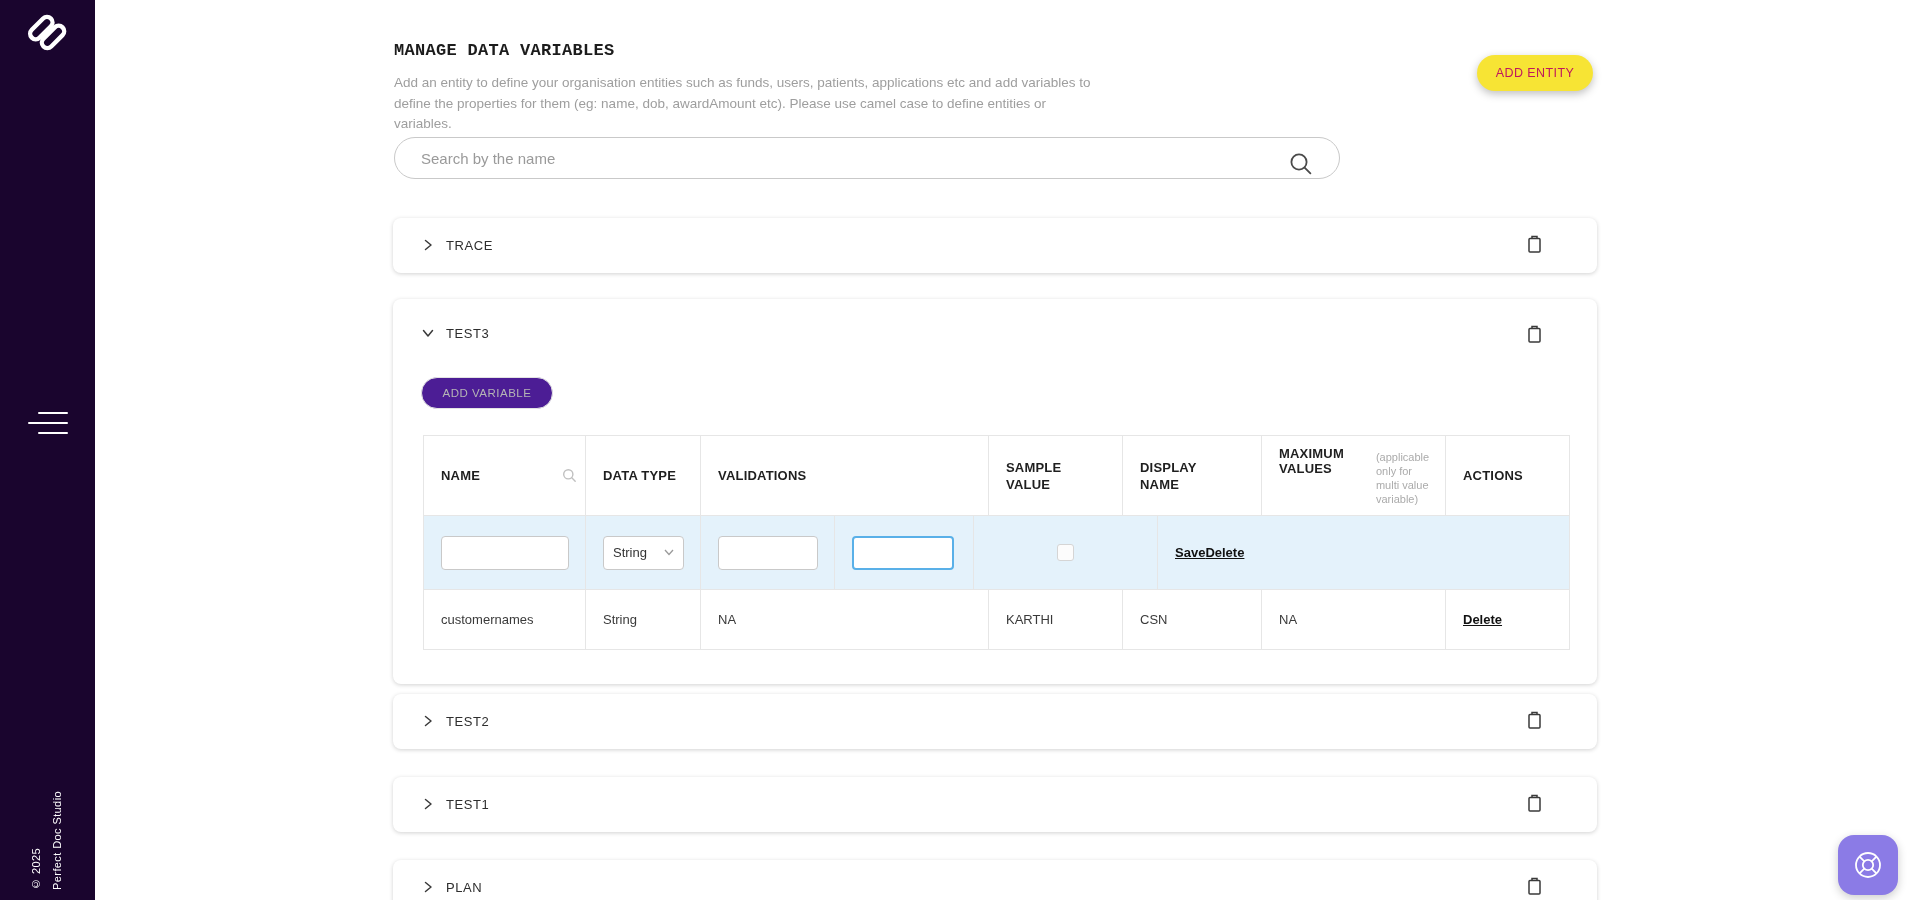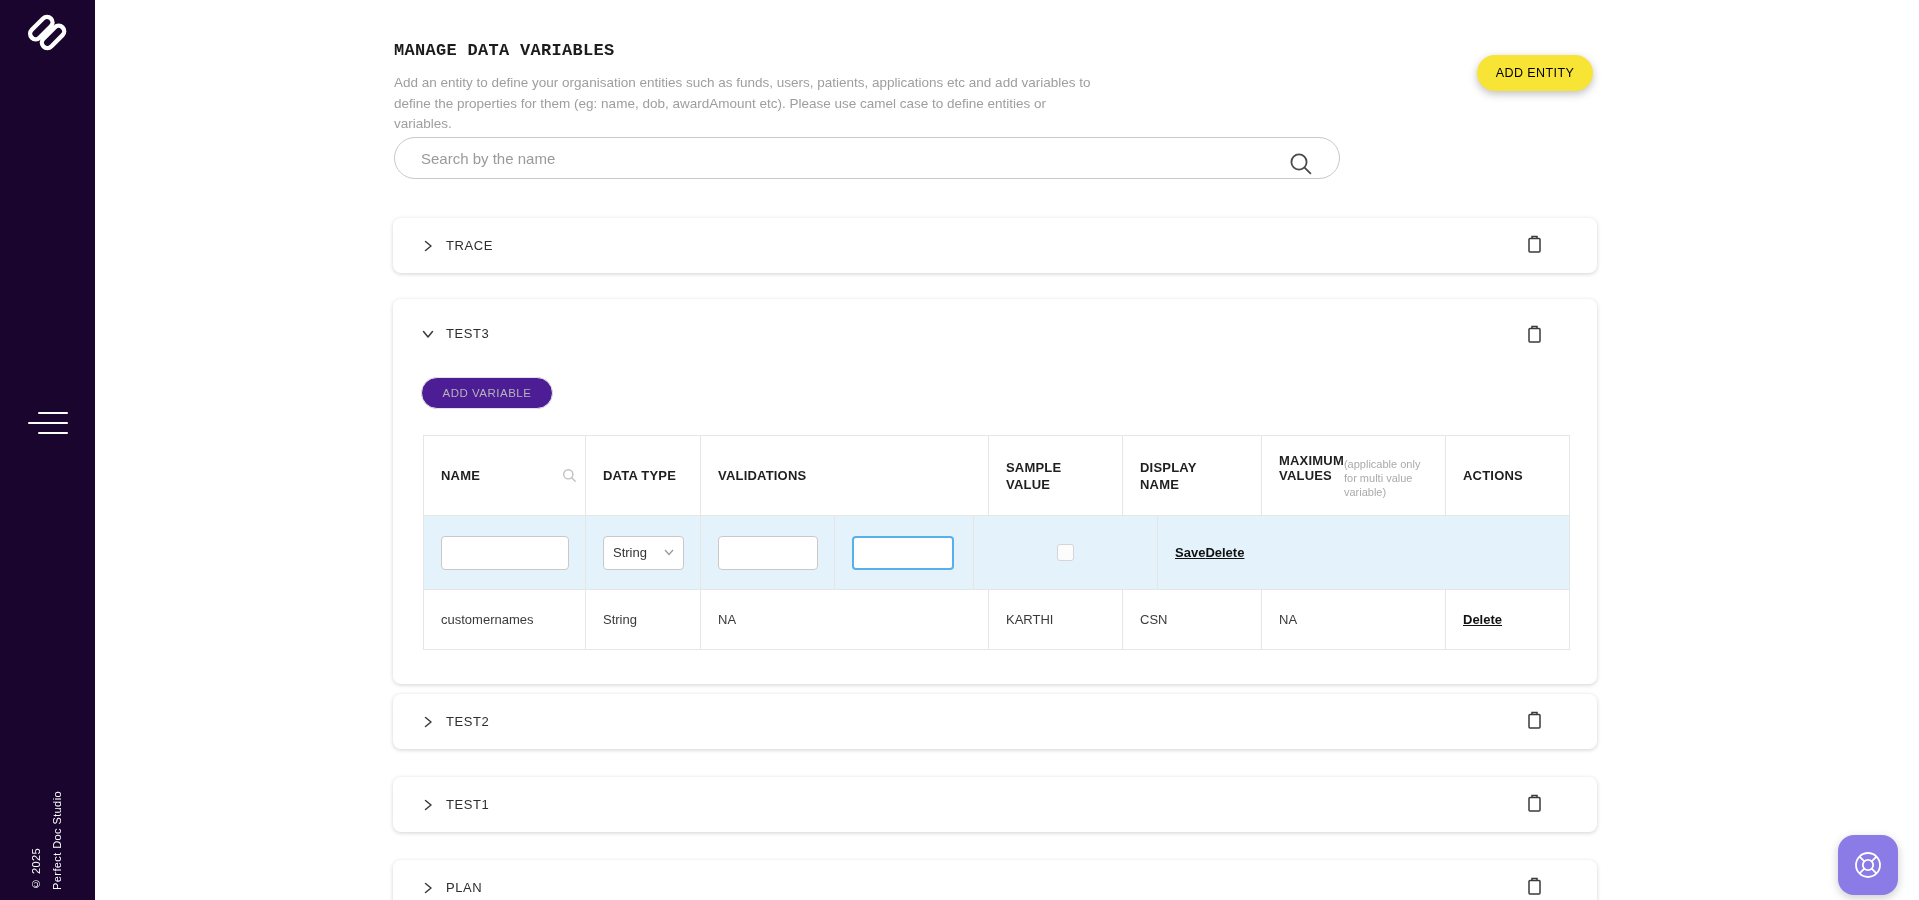--- a/index.html
+++ b/index.html
@@ -32,21 +32,21 @@
     position:absolute; left:394px; top:41px;
     font-size:17px; font-weight:bold; letter-spacing:0.3px; color:#1c1c1c;font-family:Liberation Mono, monospace;
   }
   .subtitle {
     position:absolute; left:394px; top:73px; width:700px;
     font-size:13.5px; line-height:20.5px; color:#9e9e9e;
   }
   .add-entity-btn {
     position:absolute; left:1477px; top:55px; width:116px; height:36px;
     background:#f7e434; border:none; border-radius:18px;
-    font-family:inherit; font-size:12.5px; letter-spacing:0.4px; color:#000000;
+    font-family:inherit; font-size:12.5px; letter-spacing:0.4px; color:#be185d;
     box-shadow:0 3px 8px rgba(0,0,0,0.25);
     cursor:pointer;
   }
 
   
   .search-bar {
     position:absolute; left:394px; top:137px; width:946px; height:42px;
   }
   .search-bar input {
     width:100%; height:100%; border:1px solid #c9c9c9; border-radius:27px;
@@ -61,21 +61,21 @@
     background:#fff; border-radius:8px;
     box-shadow:0 1px 4px rgba(0,0,0,0.18);
   }
   .card.collapsed { height:55px; display:flex; align-items:center; padding-left:28px; }
   .card-trace { top:218px; }
   .card-test3 { top:299px; height:385px; }
   .card-test2 { top:694px; }
   .card-test1 { top:777px; }
   .card-plan  { top:860px; }
 
-  .acc-toggle { display:flex; align-items:flex-end; cursor:pointer; }
+  .acc-toggle { display:flex; align-items:flex-start; cursor:pointer; }
   .acc-toggle .chev { width:14px; height:14px; margin-right:11px; flex:0 0 auto; }
   .acc-label { font-size:13px; font-weight:500; letter-spacing:0.6px; color:#2e2e2e; }
 
   .trash-btn {
     position:absolute; right:52px; width:22px; height:22px;
     background:none; border:none; cursor:pointer; padding:0;
   }
   .card.collapsed .trash-btn { top:16px; }
   .card-test3 .trash-btn { top:25px; }
   .card-test3 .acc-toggle { position:absolute; left:28px; top:27px; }
@@ -103,21 +103,21 @@
   .c-name   { width:162px; }
   .c-type   { width:115px; }
   .c-valid  { width:288px; }
   .c-sample { width:134px; }
   .c-display{ width:139px; }
   .c-max    { width:184px; }
   .c-actions{ width:123px; }
 
   .head .t-cell { font-size:13px; font-weight:bold; color:#1f1f1f; letter-spacing:0.2px; }
   .hdr-narrow { max-width:72px; line-height:17px; }
-  .hdr-note { font-weight:normal; font-size:11px; color:#ababab; letter-spacing:0; line-height:14px; margin-top:4px; }
+  .hdr-note { font-weight:normal; font-size:11px; color:#ababab; letter-spacing:0; line-height:14px; margin-top:4px;margin-left:32px; }
   .c-max .hd-stack { display:flex; flex-direction:row; justify-content:center; padding-right:20px; }
   .name-search-icon { position:absolute; right:8px; top:32px; width:15px; height:15px; }
 
   .inp {
     height:34px; border:1px solid #c9c9c9; border-radius:4px; background:#fff;
     font-family:inherit; font-size:13px; color:#333; padding:0 8px; outline:none;
   }
   .inp::placeholder { color:#ababab; }
   .inp-name   { width:128px; }
   .inp-valid  { width:252px; }

